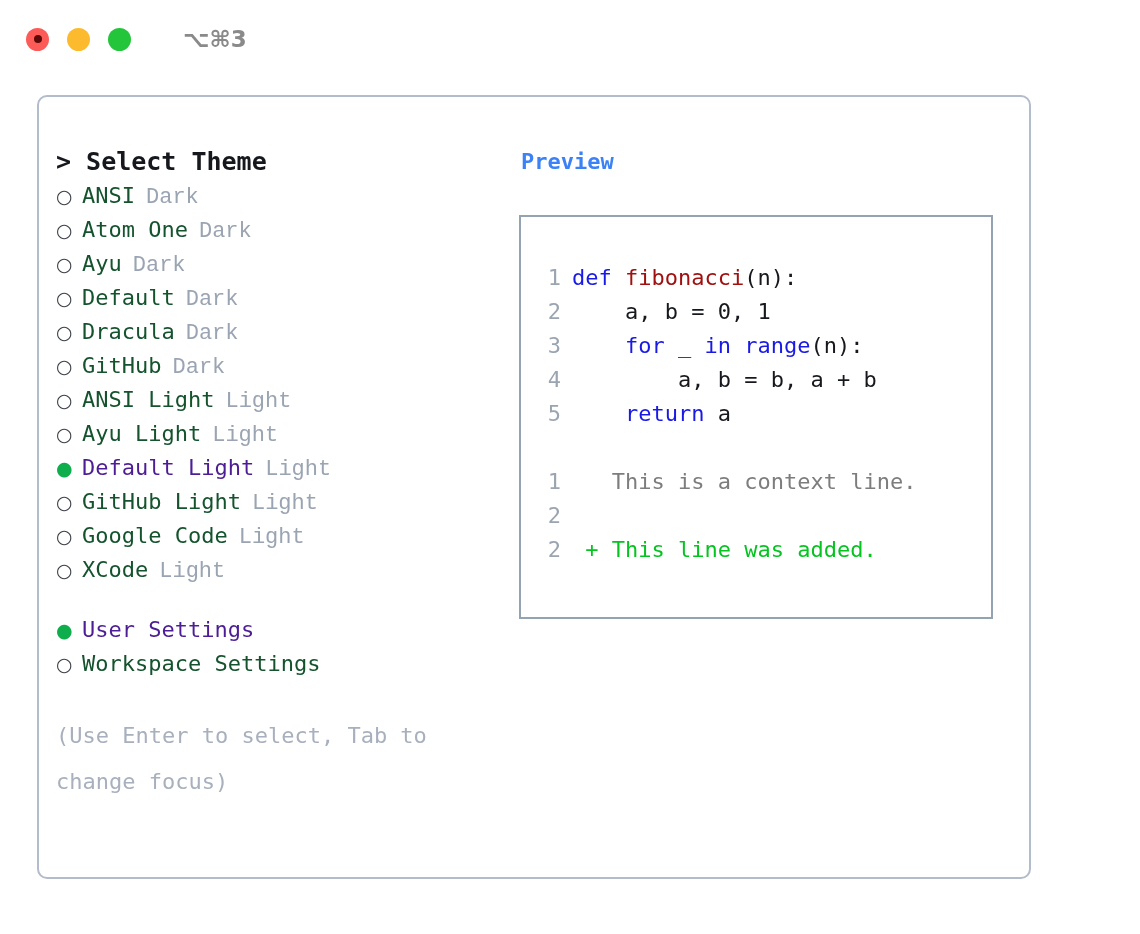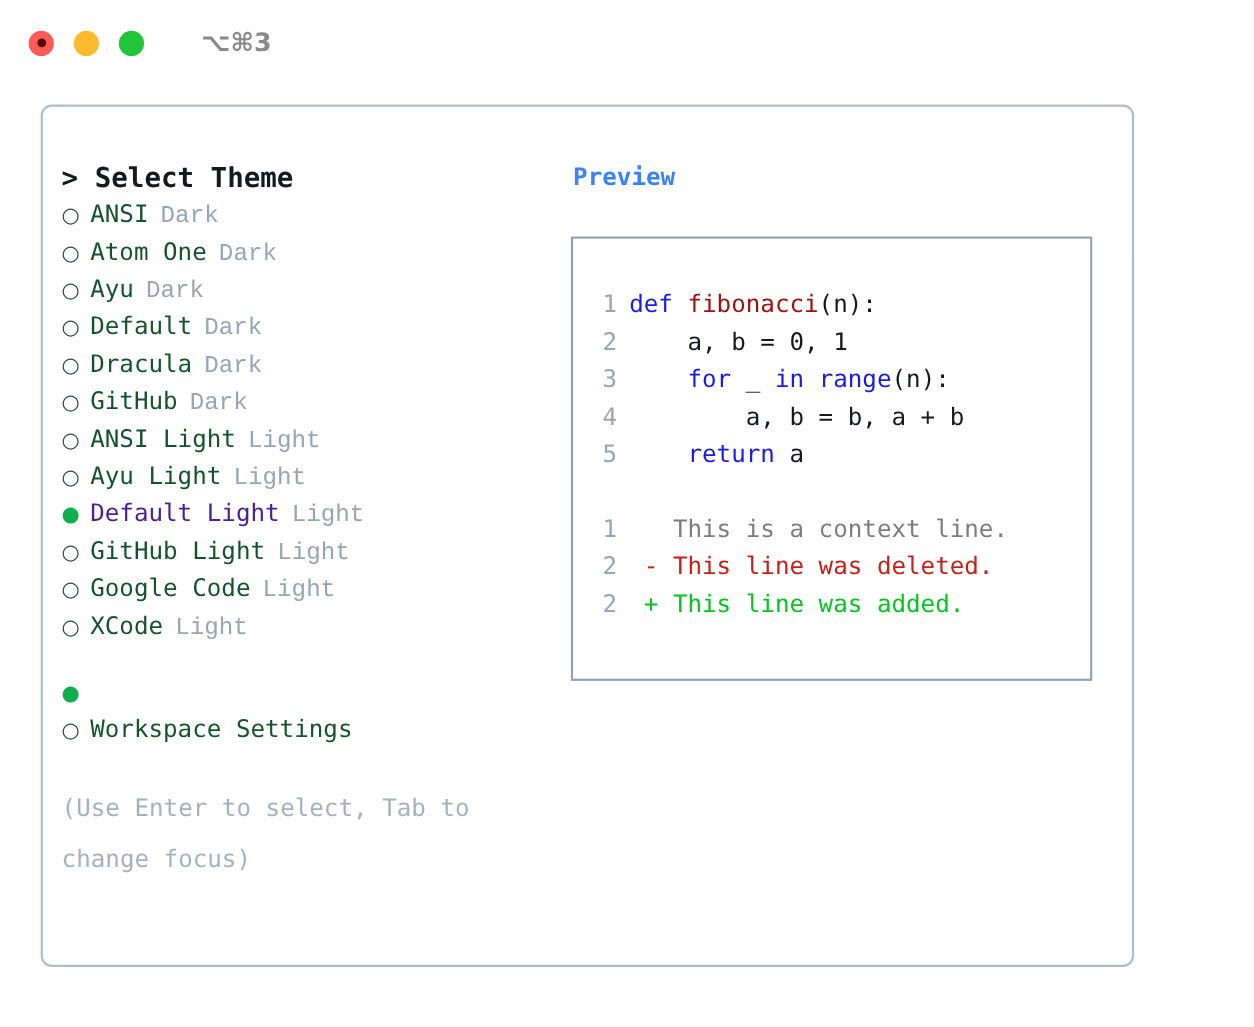--- a/index.html
+++ b/index.html
@@ -222,42 +222,42 @@
             <div class="row"><span class="marker">○</span><span class="label">ANSI Light</span><span class="suffix">Light</span></div>
             <div class="row"><span class="marker">○</span><span class="label">Ayu Light</span><span class="suffix">Light</span></div>
             <div class="row"><span class="marker sel">●</span><span class="label sel">Default Light</span><span class="suffix">Light</span></div>
             <div class="row"><span class="marker">○</span><span class="label">GitHub Light</span><span class="suffix">Light</span></div>
             <div class="row"><span class="marker">○</span><span class="label">Google Code</span><span class="suffix">Light</span></div>
             <div class="row"><span class="marker">○</span><span class="label">XCode</span><span class="suffix">Light</span></div>
           </div>
 
         <div class="spacer-24"></div>
         <div class="list" id="apply-list">
-            <div class="row"><span class="marker sel">●</span></div>
+            <div class="row"><span class="marker sel">●</span><span class="label sel">User Settings</span></div>
             <div class="row"><span class="marker">○</span><span class="label">Workspace Settings</span></div>
           </div>
 
         <div class="spacer-30"></div>
         <div class="hint">(Use Enter to select, Tab to change focus)</div>
       </div>
 
       <div class="right-col">
         <div class="preview-title">Preview</div>
         <div class="preview-box">
           <div id="code-block">
               <div class="code-line"><span class="lineno">1</span><span class="tok-kw">def </span><span class="tok-fn">fibonacci</span><span class="tok-plain">(n):</span></div>
               <div class="code-line"><span class="lineno">2</span><span class="tok-plain">    a, b = 0, 1</span></div>
               <div class="code-line"><span class="lineno">3</span><span class="tok-plain">    </span><span class="tok-kw">for</span><span class="tok-plain"> _ </span><span class="tok-kw">in</span><span class="tok-plain"> </span><span class="tok-kw">range</span><span class="tok-plain">(n):</span></div>
               <div class="code-line"><span class="lineno">4</span><span class="tok-plain">        a, b = b, a + b</span></div>
               <div class="code-line"><span class="lineno">5</span><span class="tok-plain">    </span><span class="tok-kw">return</span><span class="tok-plain"> a</span></div>
             </div>
           <div class="blank-line"></div>
           <div id="diff-block">
               <div class="code-line"><span class="lineno">1</span><span class="tok-ctx">   This is a context line.</span></div>
-              <div class="code-line"><span class="lineno">2</span><span class="tok-del"> - This line was deleted.</span></div>
+              <div class="code-line"><span class="lineno">2</span></div>
               <div class="code-line"><span class="lineno">2</span><span class="tok-add"> + This line was added.</span></div>
             </div>
         </div>
       </div>
 
     </div>
   </div>
 </div>
 
 </body></html>

